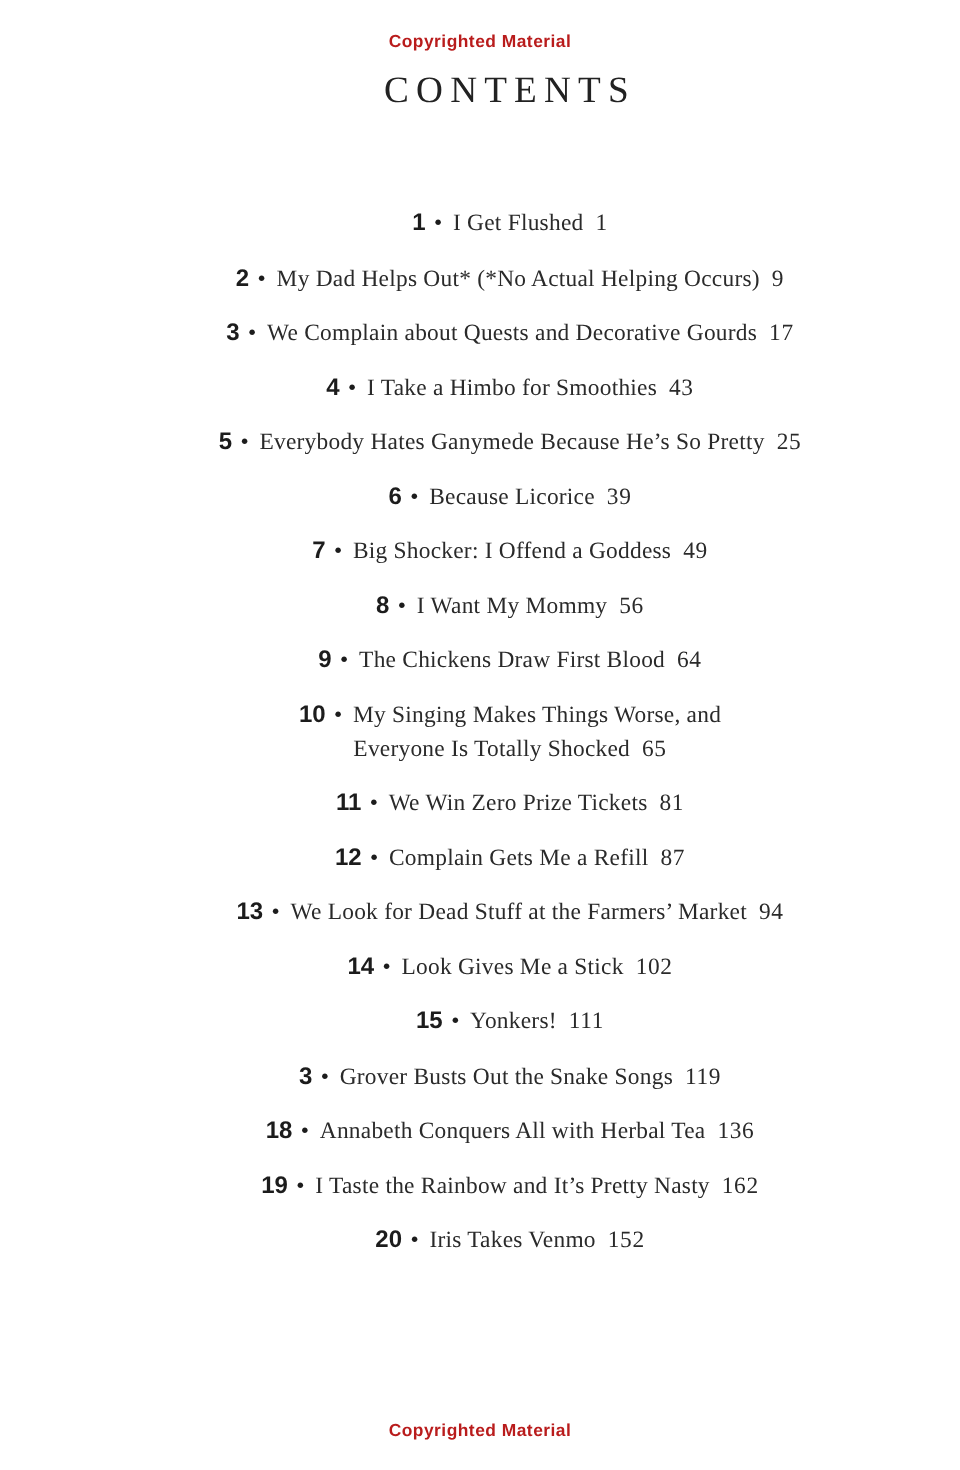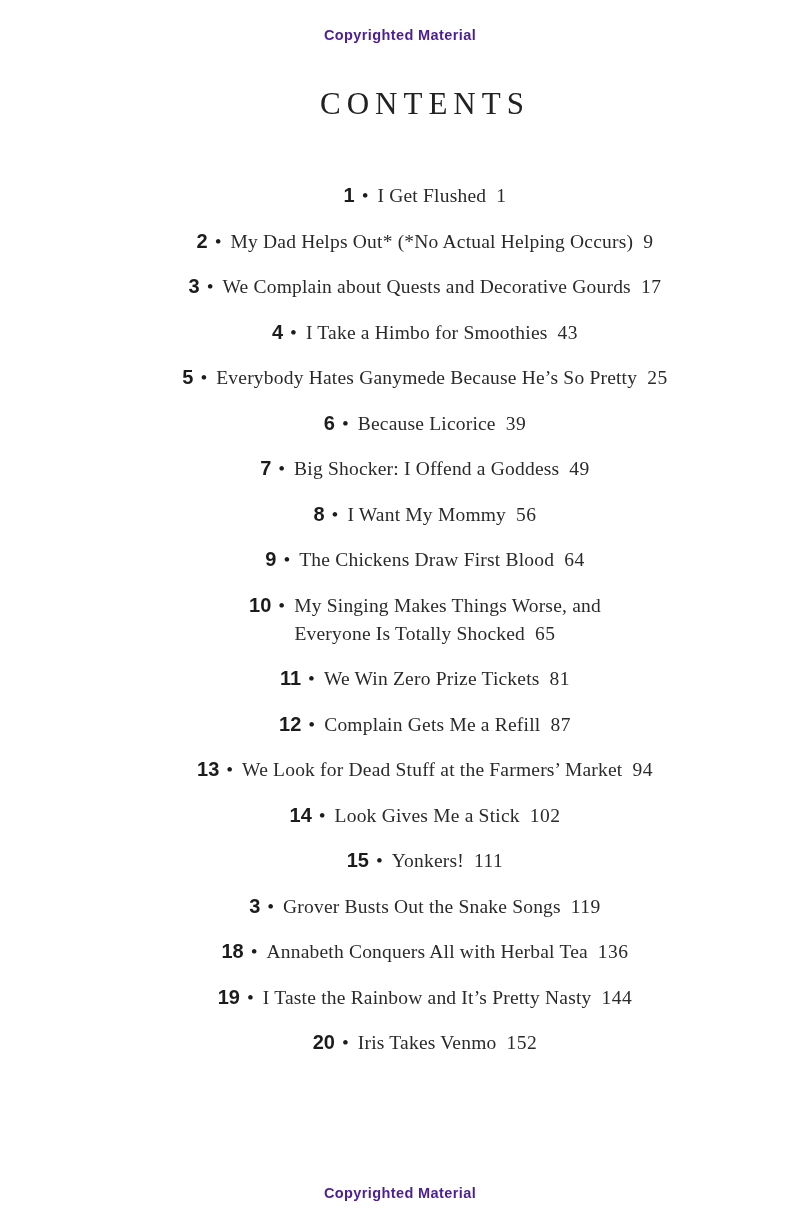--- a/index.html
+++ b/index.html
@@ -11,40 +11,40 @@
     position: relative;
     font-family: "Liberation Serif", serif;
     overflow: hidden;
   }
   .copyright {
     width: 100%;
     text-align: center;
     font-family: "Liberation Sans", sans-serif;
     font-weight: 700;
     font-size: 14.5px;
-    color: #4c1d95;
+    color: #b91c1c;
     letter-spacing: 0.4px;
   }
   .copyright.top { padding-top: 27px; }
   .copyright.bottom { position: absolute; bottom: 24px; left: 0; }
   
   .book-content {
     width: 750px;
     margin-left: 50px;
     text-align: center;
   }
   .contents-title {
-    margin-top: 42px;
+    margin-top: 13px;
     font-size: 31px;
     line-height: 38px;
     letter-spacing: 6px;
     font-weight: 400;
     color: #222222;
   }
-  .toc { margin-top: 58px; }
+  .toc { margin-top: 78px; }
   .entry {
     font-size: 19.5px;
     line-height: 28px;
     margin-bottom: 16.5px;
     color: #2a2a2a;
   }
   .num {
     font-family: "Liberation Sans", sans-serif;
     font-weight: 700;
     font-size: 20px;
@@ -112,21 +112,21 @@
     <div class="entry">
       <span class="num">15</span><span class="bullet">•</span><span class="title">Yonkers!</span><span class="pagenum">111</span>
     </div>
     <div class="entry">
       <span class="num">3</span><span class="bullet">•</span><span class="title">Grover Busts Out the Snake Songs</span><span class="pagenum">119</span>
     </div>
     <div class="entry">
       <span class="num">18</span><span class="bullet">•</span><span class="title">Annabeth Conquers All with Herbal Tea</span><span class="pagenum">136</span>
     </div>
     <div class="entry">
-      <span class="num">19</span><span class="bullet">•</span><span class="title">I Taste the Rainbow and It’s Pretty Nasty</span><span class="pagenum">144</span>
+      <span class="num">19</span><span class="bullet">•</span><span class="title">I Taste the Rainbow and It’s Pretty Nasty</span><span class="pagenum">162</span>
     </div>
     <div class="entry">
       <span class="num">20</span><span class="bullet">•</span><span class="title">Iris Takes Venmo</span><span class="pagenum">152</span>
     </div>
   </div>
 </div>
 
 <div class="copyright bottom">
   <span>Copyrighted Material</span>
 </div>

